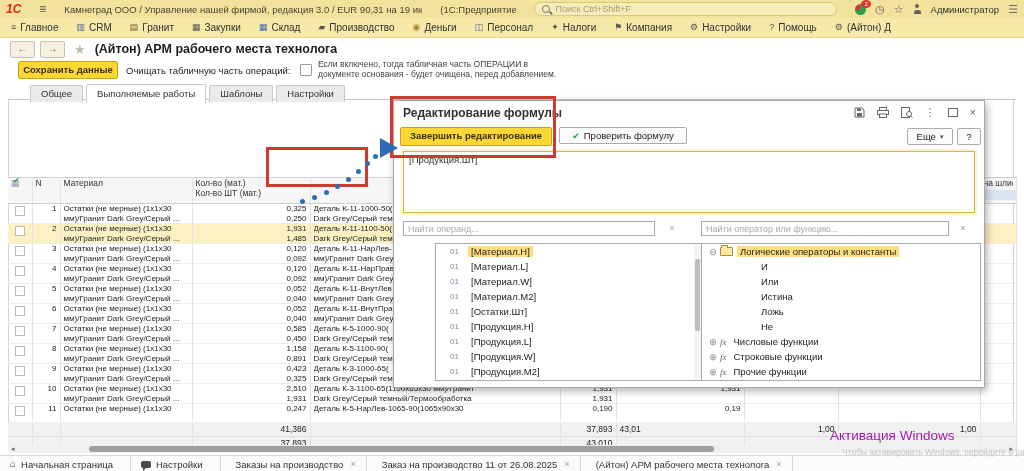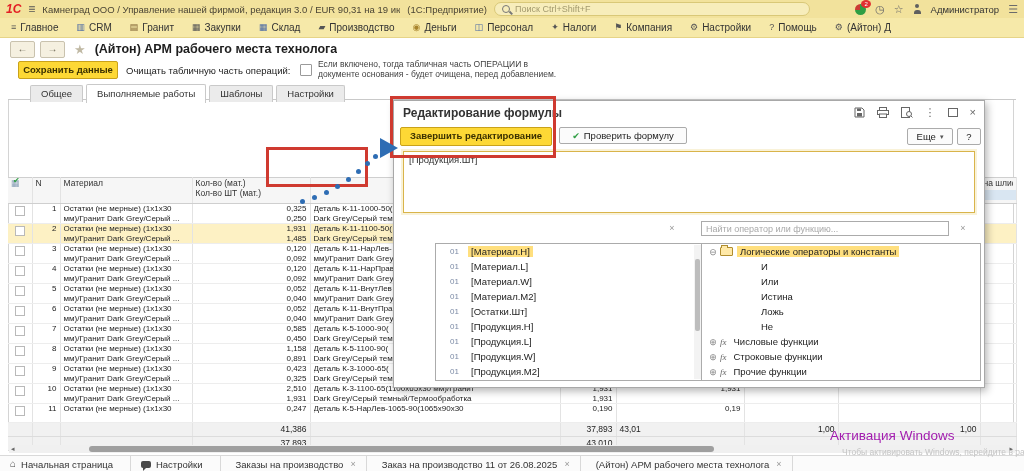--- a/index.html
+++ b/index.html
@@ -2,21 +2,21 @@
 <html><head>
 <meta charset="utf-8">
 <style>
   html,body{margin:0;padding:0;background:#e9e9e9;}
   .screen{position:relative;width:1024px;height:471px;background:#ffffff;overflow:hidden;
           font-family:"Liberation Sans",sans-serif;color:#222;}
   .nw{white-space:nowrap;overflow:hidden;}
 
   
   .topbar{position:absolute;left:0;top:0;width:1024px;height:18px;background:#f2e29c;
-          display:flex;align-items:center;gap:7px;padding:0 6px;box-sizing:border-box;z-index:10;}
+          display:flex;align-items:center;gap:18px;padding:0 6px;box-sizing:border-box;z-index:10;}
   .logo1c{color:#e31e24;font-weight:bold;font-style:italic;font-size:12px;}
   .tb-burger{font-size:12px;color:#555;line-height:1;}
   .tb-title{font-size:9.5px;color:#4a4434;max-width:358px;}
   .tb-app{font-size:9.5px;color:#4a4434;}
   .tb-search{display:flex;align-items:center;gap:5px;width:300px;height:12px;background:#f7edbb;
              border:1px solid #d9c878;border-radius:7px;padding:0 7px;}
   .tb-search .ph{font-size:9px;color:#a39a6e;}
   .mag{width:6px;height:6px;border:1.4px solid #777;border-radius:50%;position:relative;display:inline-block;flex:0 0 auto;}
   .mag::after{content:"";position:absolute;width:4px;height:1.5px;background:#777;transform:rotate(45deg);right:-3.5px;bottom:-1.5px;}
   .tb-right{margin-left:auto;display:flex;align-items:center;gap:9px;}
@@ -702,20 +702,21 @@
       <span>Проверить формулу</span>
     </div>
     <div class="dlg-btn" style="left:513px;top:27px;width:46px;">
       <span>Еще</span>
       <span style="font-size:7px;color:#555;">▾</span>
     </div>
     <div class="dlg-btn" style="left:563px;top:27px;width:24px;">?</div>
 
     <div class="formulabox nw">[Продукция.Шт]</div>
 
+    <input class="srch" style="left: 9px; top: 120px; width: 252px;" placeholder="Найти операнд...">
     <div class="srch-x" style="left:272px;top:120px;">×</div>
     <input class="srch" style="left: 307px; top: 120px; width: 248px;" placeholder="Найти оператор или функцию...">
     <div class="srch-x" style="left:563px;top:120px;">×</div>
 
     <div class="listbox" style="left:9px;top:142px;width:266px;height:136px;margin-left:32px;">
       <div>
 
       <div class="op-row sel">
           <span class="op-num">01</span>
           <span class="op-name nw">[Материал.H]</span>

